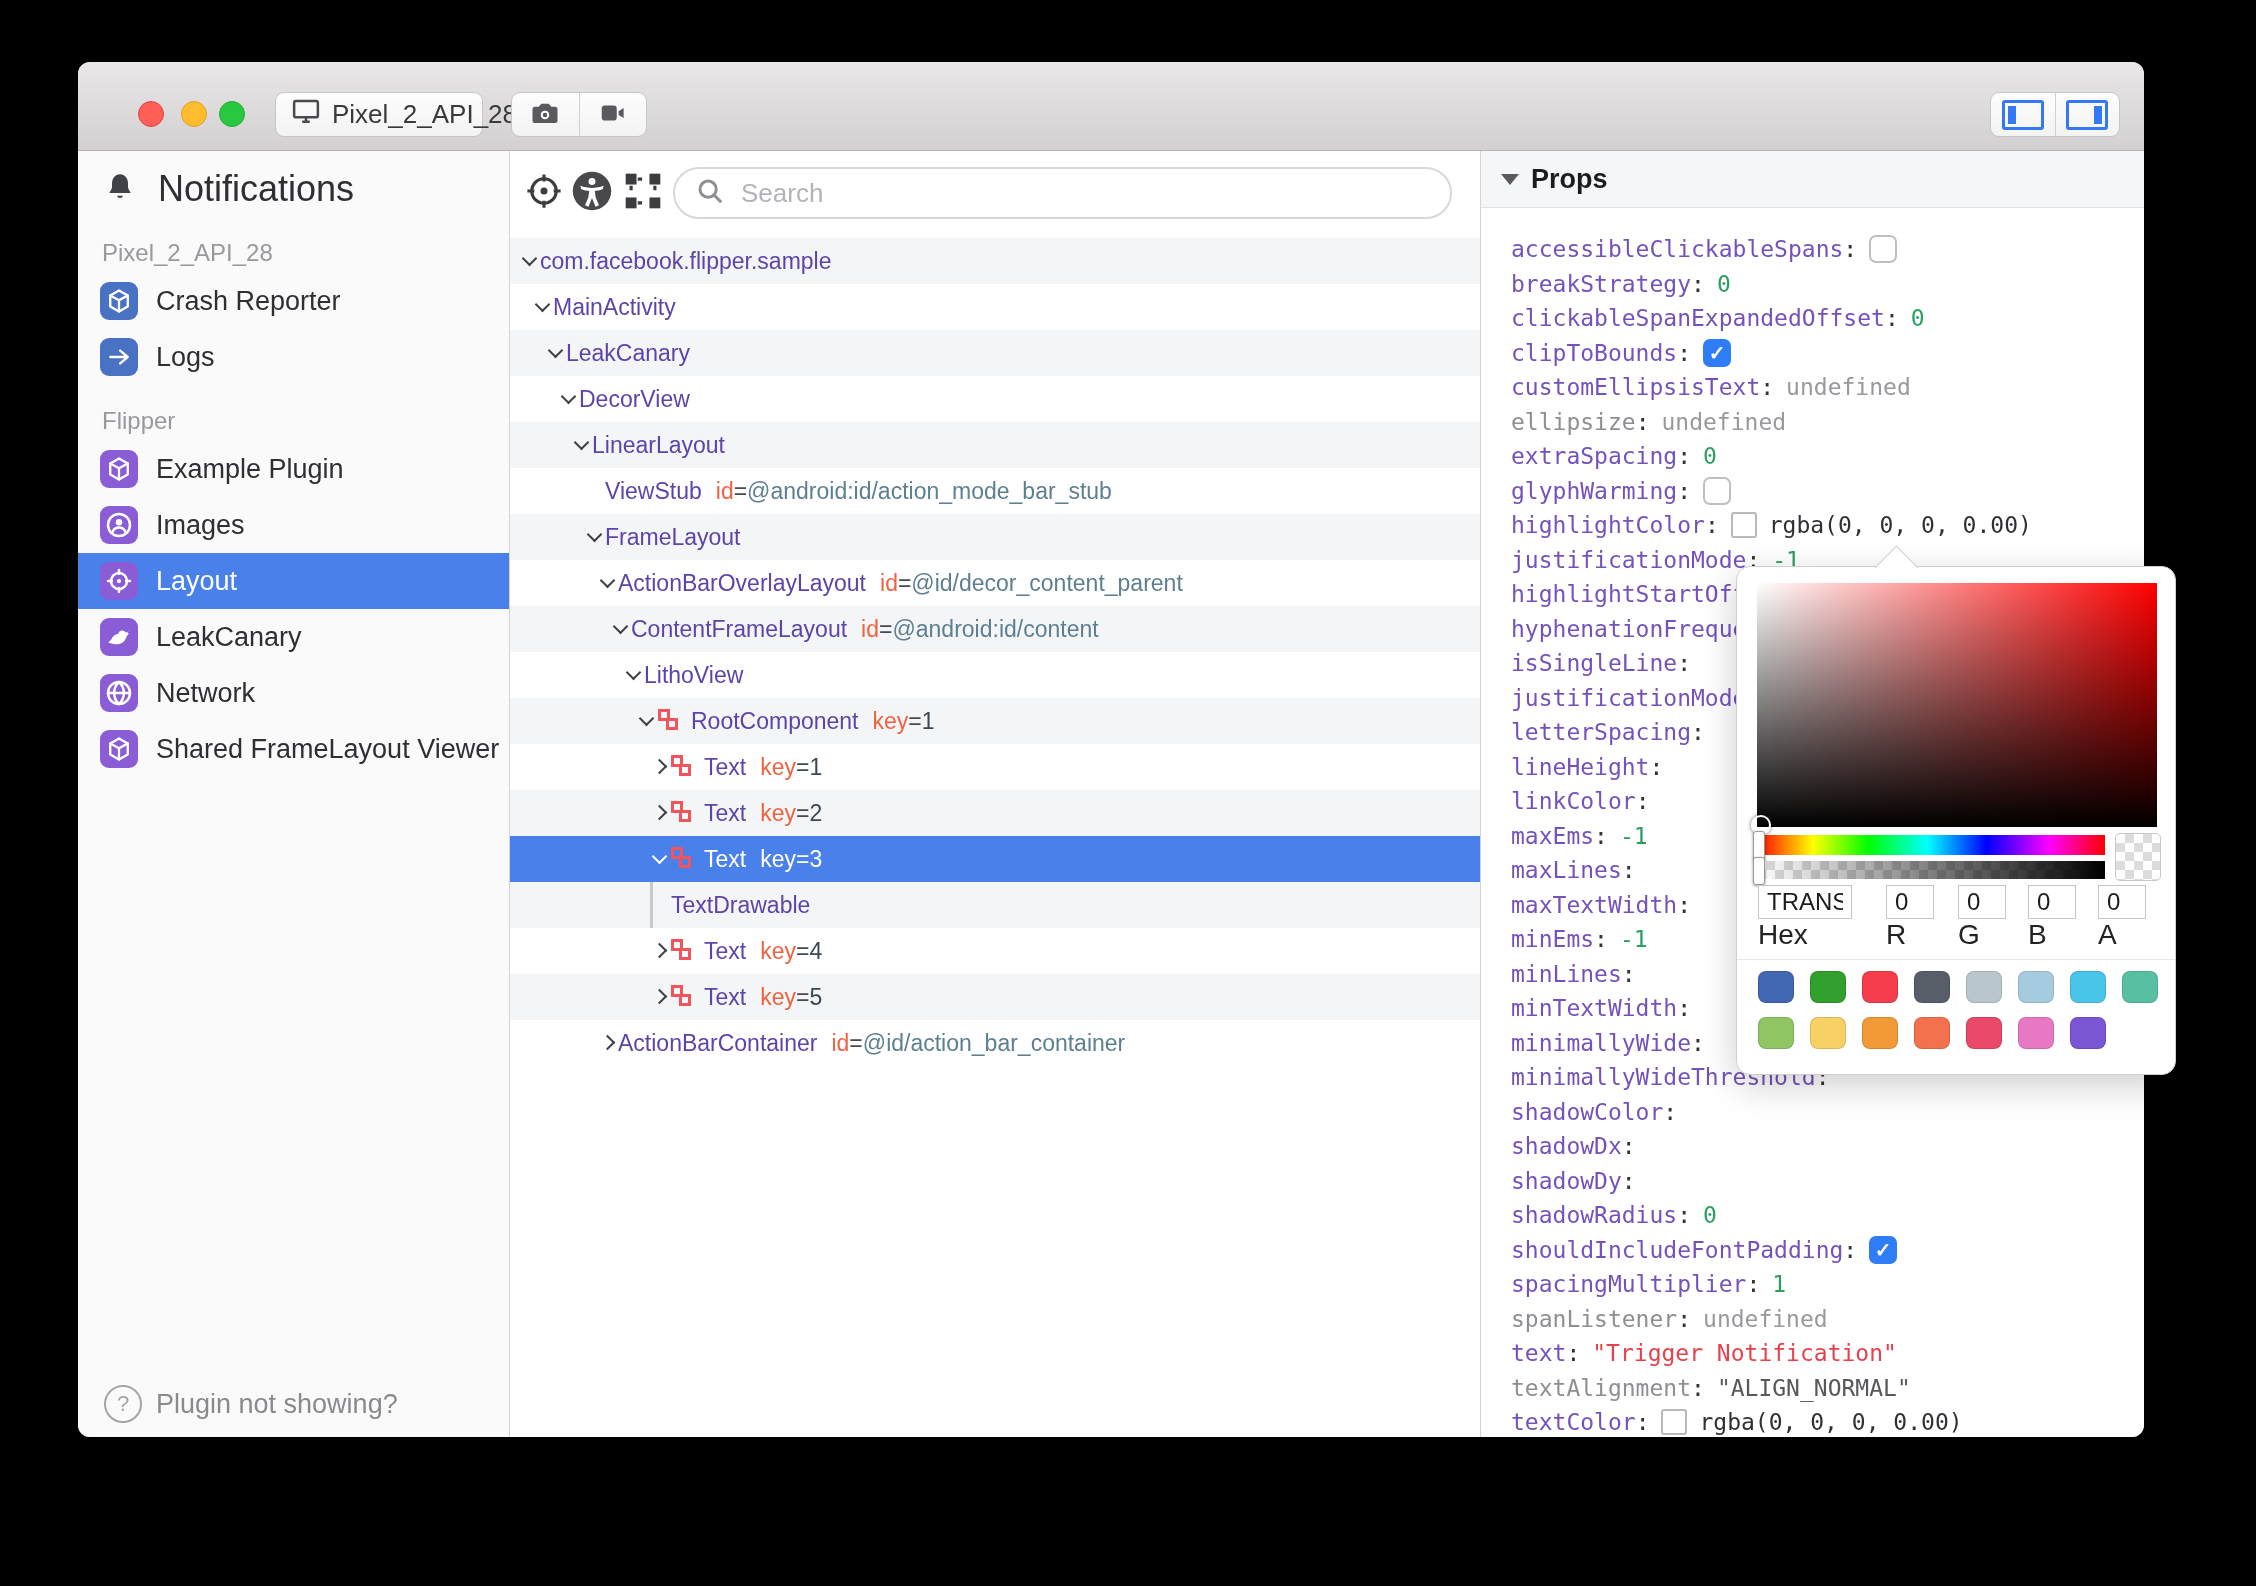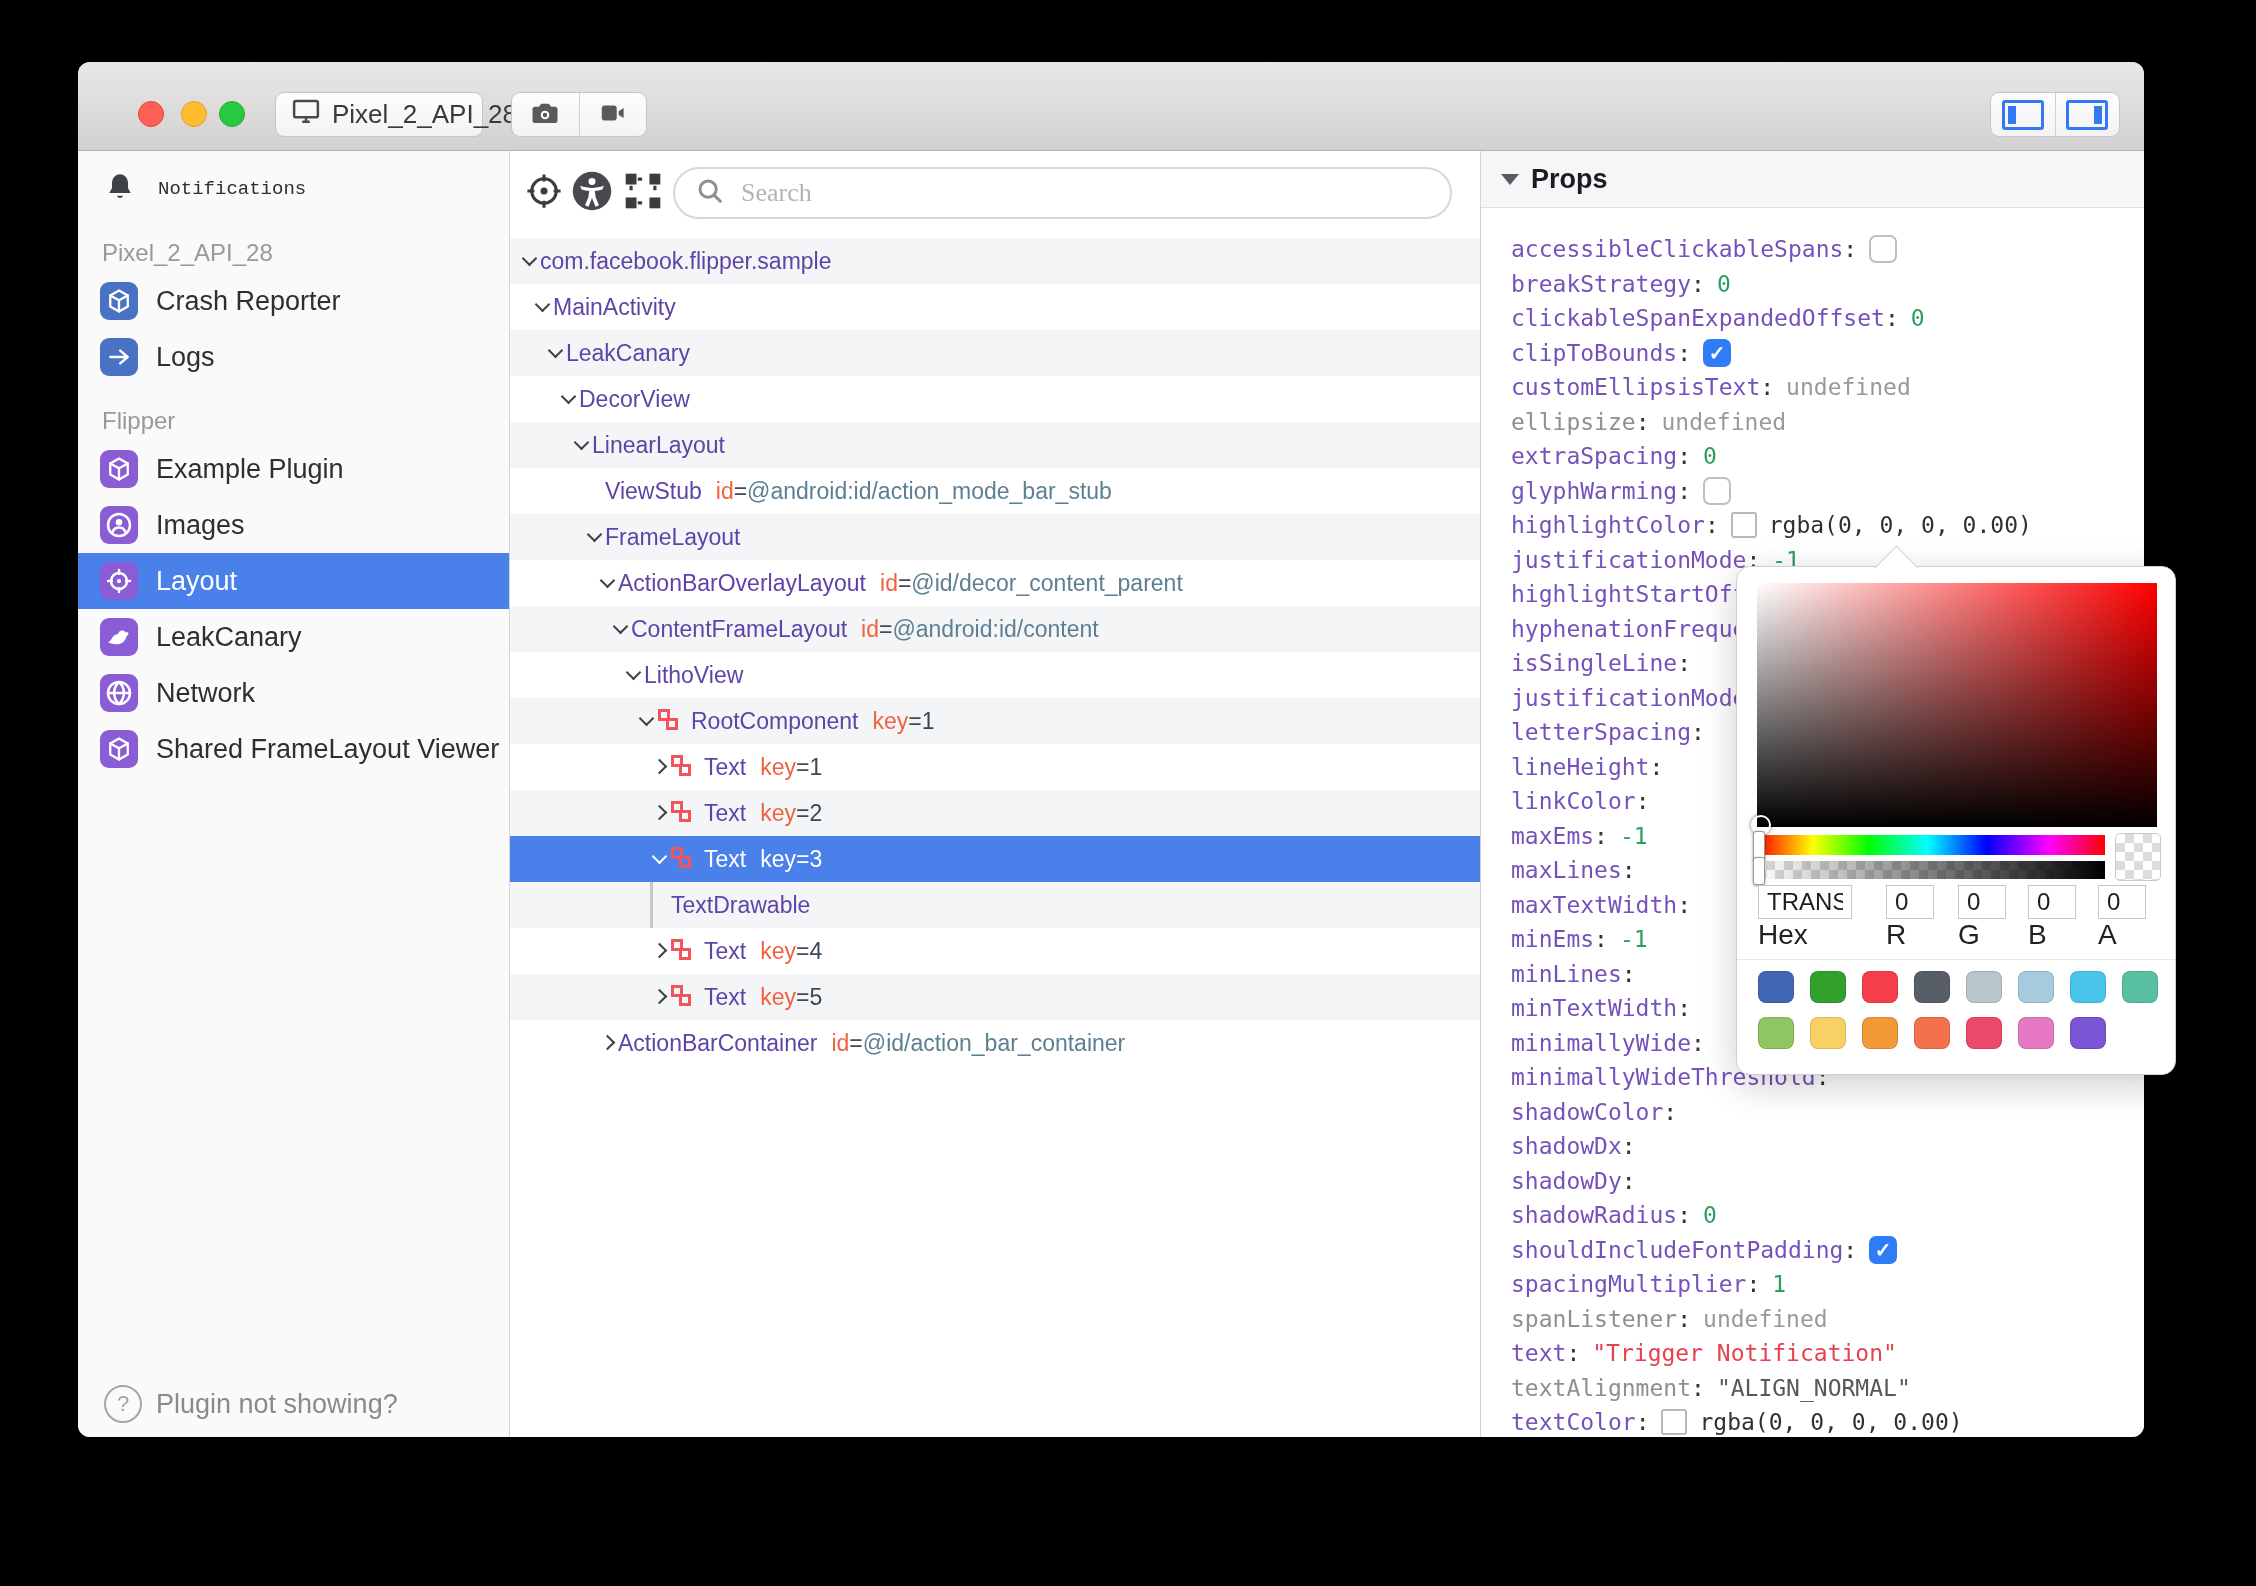--- a/index.html
+++ b/index.html
@@ -31,34 +31,34 @@
   .sidebar{position:relative;width:432px;background:#fafafa;border-right:1px solid #d4d4d4;
            box-sizing:border-box;flex:none;overflow:hidden;}
   .side-row{display:flex;align-items:center;height:56px;padding:0 0 0 22px;gap:18px;cursor:default;}
   .side-row .plugin-ic{width:38px;height:38px;border-radius:9px;display:flex;align-items:center;
                        justify-content:center;flex:none;}
   .side-row .lbl{font-size:27px;color:#2e2e33;white-space:nowrap;overflow:hidden;}
   .side-row.selected{background:#4a80e9;}
   .side-row.selected .lbl{color:#fff;}
   .side-section{font-size:24px;color:#98989d;padding:22px 0 6px 24px;white-space:nowrap;}
   .side-top{display:flex;align-items:center;height:56px;margin-top:10px;padding-left:26px;gap:22px;}
-  .side-top .lbl{font-size:19px;color:#2e2e33;font-family:Liberation Mono, monospace;}
+  .side-top .lbl{font-size:36px;color:#2e2e33;}
   .side-help{position:absolute;left:0;bottom:8px;width:100%;height:52px;display:flex;align-items:center;
              padding-left:26px;gap:14px;box-sizing:border-box;}
   .side-help .lbl{font-size:27px;color:#8a8a8e;}
   .qmark{width:34px;height:34px;border:2px solid #a5a5a9;border-radius:50%;color:#a5a5a9;
          font-size:22px;display:flex;align-items:center;justify-content:center;flex:none;}
   
   .treepanel{position:relative;width:970px;flex:none;background:#fff;overflow:hidden;}
   .toolbar{position:relative;height:87px;background:#fff;}
   .tool-ic{position:absolute;top:16px;width:52px;height:52px;display:flex;align-items:center;justify-content:center;}
   .searchbox{position:absolute;left:163px;top:16px;right:28px;height:52px;border:2px solid #d8d8d8;
              border-radius:27px;background:#fff;display:flex;align-items:center;padding:0 20px;gap:14px;box-sizing:border-box;}
   .searchbox input{border:none;outline:none;flex:1;font-size:26px;color:#444;background:transparent;
-                   font-family:Liberation Serif, serif;}
+                   font-family:Liberation Sans, sans-serif;}
   .searchbox input::placeholder{color:#b4b4b8;}
   .tree{position:relative;}
   .trow{position:relative;height:46px;display:flex;align-items:center;font-family:Liberation Sans, sans-serif;
         font-size:23px;white-space:nowrap;cursor:default;}
   .trow.odd{background:#f4f5f6;}
   .trow.selected{background:#4a80e9;}
   .tname{color:#5e44a8;}
   .akey{color:#ef6242;margin-left:14px;}
   .aeq{color:#46494f;}
   .aval-slate{color:#5d7f92;text-align:right;} .aval-dark{color:#3a4754;}

